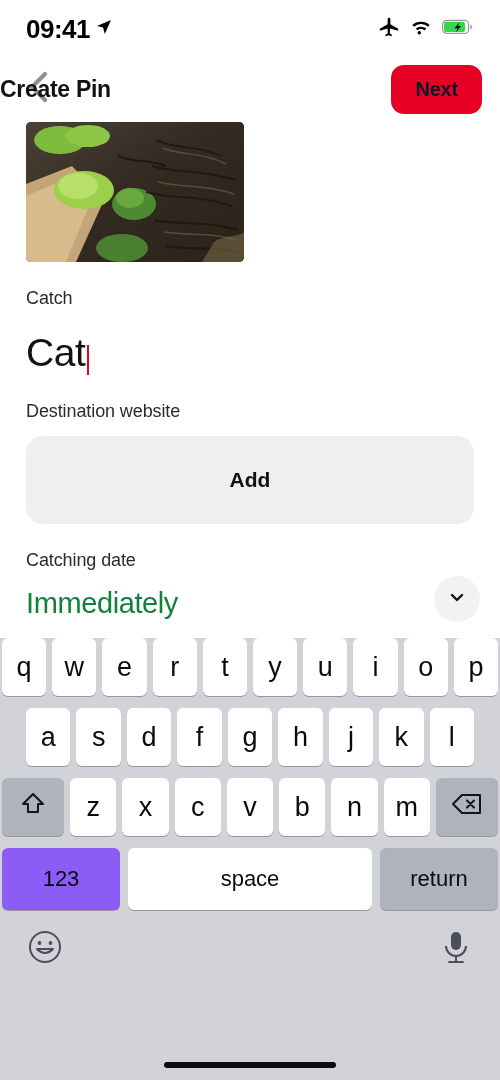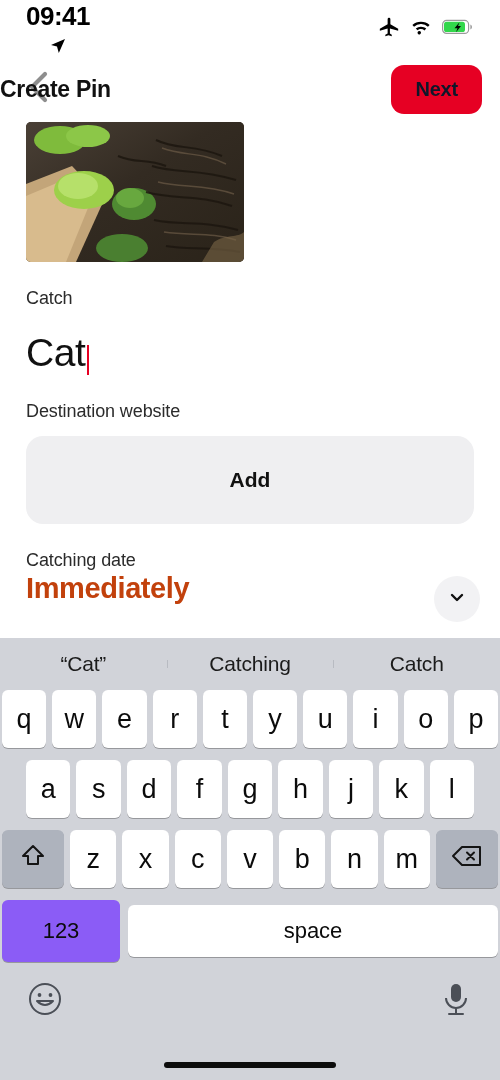--- a/index.html
+++ b/index.html
@@ -11,21 +11,21 @@
     overflow:hidden;
     -webkit-font-smoothing:antialiased;
   }
 
   
   .statusbar{
     height:58px; width:100%;
     display:flex; align-items:center; justify-content:space-between;
     padding:0 26px 0 26px;
   }
-  .sb-left{ display:flex; align-items:center; gap:6px;flex-direction:column; }
+  .sb-left{ display:flex; align-items:center; gap:6px; }
   .sb-time{ font-size:26px; font-weight:700; letter-spacing:-0.5px; color:#000; }
   .sb-right{ display:flex; align-items:center; gap:10px; }
 
   
   .navbar{
     height:62px; width:100%;
     display:flex; align-items:center; justify-content:space-between;
     padding:0 18px 0 16px; position:relative;
   }
   .back-btn{ width:44px; height:44px; display:flex; align-items:center; justify-content:center; }
@@ -64,22 +64,22 @@
     font-size:29px; color:#9a9a9a; margin-top:6px; letter-spacing:-0.4px;
   }
   .add-btn{
     width:100%; margin-top:14px;
     background:#EFEFF1; border:none; border-radius:17px;
     height:88px; font-size:21px; font-weight:700; color:#111;
     font-family:"Liberation Sans", sans-serif;
   }
   .schedule-row{ margin-top:26px; position:relative; }
   .schedule-value{
-    font-size:29px; font-weight:700; color:#c2410c;
-    margin-top:1px; letter-spacing:-0.4px;
+    font-size:29px; font-weight:400; color:#15803d;
+    margin-top:16px; letter-spacing:-0.4px;
   }
   .schedule-toggle{
     position:absolute; right:-6px; top:26px;
     width:46px; height:46px; border-radius:50%;
     background:#f2f2f4; display:flex; align-items:center; justify-content:center;
   }
 
   
   .keyboard{
     position:absolute; left:0; bottom:0; width:500px; height:442px;
@@ -106,21 +106,21 @@
     height:58px; display:flex; align-items:center; justify-content:center;
     font-size:27px; color:#0b0b0b; font-weight:400;
     box-shadow:0 1px 0 rgba(0,0,0,0.28);
     flex:1; font-family:"Liberation Sans", sans-serif;
   }
   .krow.r2 .key{ flex:1; }
   .key.wide-fn{
     background:#AEB3BD; flex:0 0 62px; box-shadow:0 1px 0 rgba(0,0,0,0.28);
   }
   .key.num{ background:#8b5cf6; flex:0 0 118px; font-size:22px; height:62px; }
-  .key.space{ background:#fff; flex:1; font-size:22px; height:52px; }
+  .key.space{ background:#fff; flex:1; font-size:22px; height:62px; }
   .key.return{ background:#AEB3BD; flex:0 0 118px; font-size:22px; height:62px; }
   .kb-bottom{
     height:78px; display:flex; align-items:center; justify-content:space-between;
     padding:0 26px;
   }
   .home-indicator{
     position:absolute; bottom:12px; left:50%; transform:translateX(-50%);
     width:172px; height:6px; border-radius:3px; background:#0d0d0d;
   }
 </style>
@@ -232,25 +232,20 @@
         <svg width="16" height="16" viewBox="0 0 16 16">
             <path d="M3 6 L8 11 L13 6" fill="none" stroke="#111" stroke-width="2.4" stroke-linecap="round" stroke-linejoin="round"></path>
           </svg>
       </span>
     </div>
   </div>
 </div>
 
 <div class="keyboard">
 
-  <div class="predictions">
-    <div class="pred">“Cat”</div>
-    <div class="pred">Catching</div>
-    <div class="pred">Catch</div>
-  </div>
 
   <div class="krow r1">
     <div class="key">q</div>
     <div class="key">w</div>
     <div class="key">e</div>
     <div class="key">r</div>
     <div class="key">t</div>
     <div class="key">y</div>
     <div class="key">u</div>
     <div class="key">i</div>
@@ -291,20 +286,21 @@
             <path d="M11 3 L29 3 L29 21 L11 21 L2 12 Z" fill="none" stroke="#141414" stroke-width="2" stroke-linejoin="round"></path>
             <path d="M16 8.5 L23 15.5 M23 8.5 L16 15.5" stroke="#141414" stroke-width="2" stroke-linecap="round"></path>
           </svg>
       </span>
     </div>
   </div>
 
   <div class="krow r4">
     <div class="key num">123</div>
     <div class="key space">space</div>
+    <div class="key return">return</div>
   </div>
 
   <div class="kb-bottom">
     <div>
       <span>
         <svg width="38" height="38" viewBox="0 0 38 38">
           <circle cx="19" cy="19" r="15" fill="none" stroke="#4b4f57" stroke-width="2"></circle>
           <circle cx="13.5" cy="15" r="1.9" fill="#4b4f57"></circle>
           <circle cx="24.5" cy="15" r="1.9" fill="#4b4f57"></circle>
           <path d="M11 21 Q19 29 27 21 Z" fill="none" stroke="#4b4f57" stroke-width="2" stroke-linejoin="round"></path>

